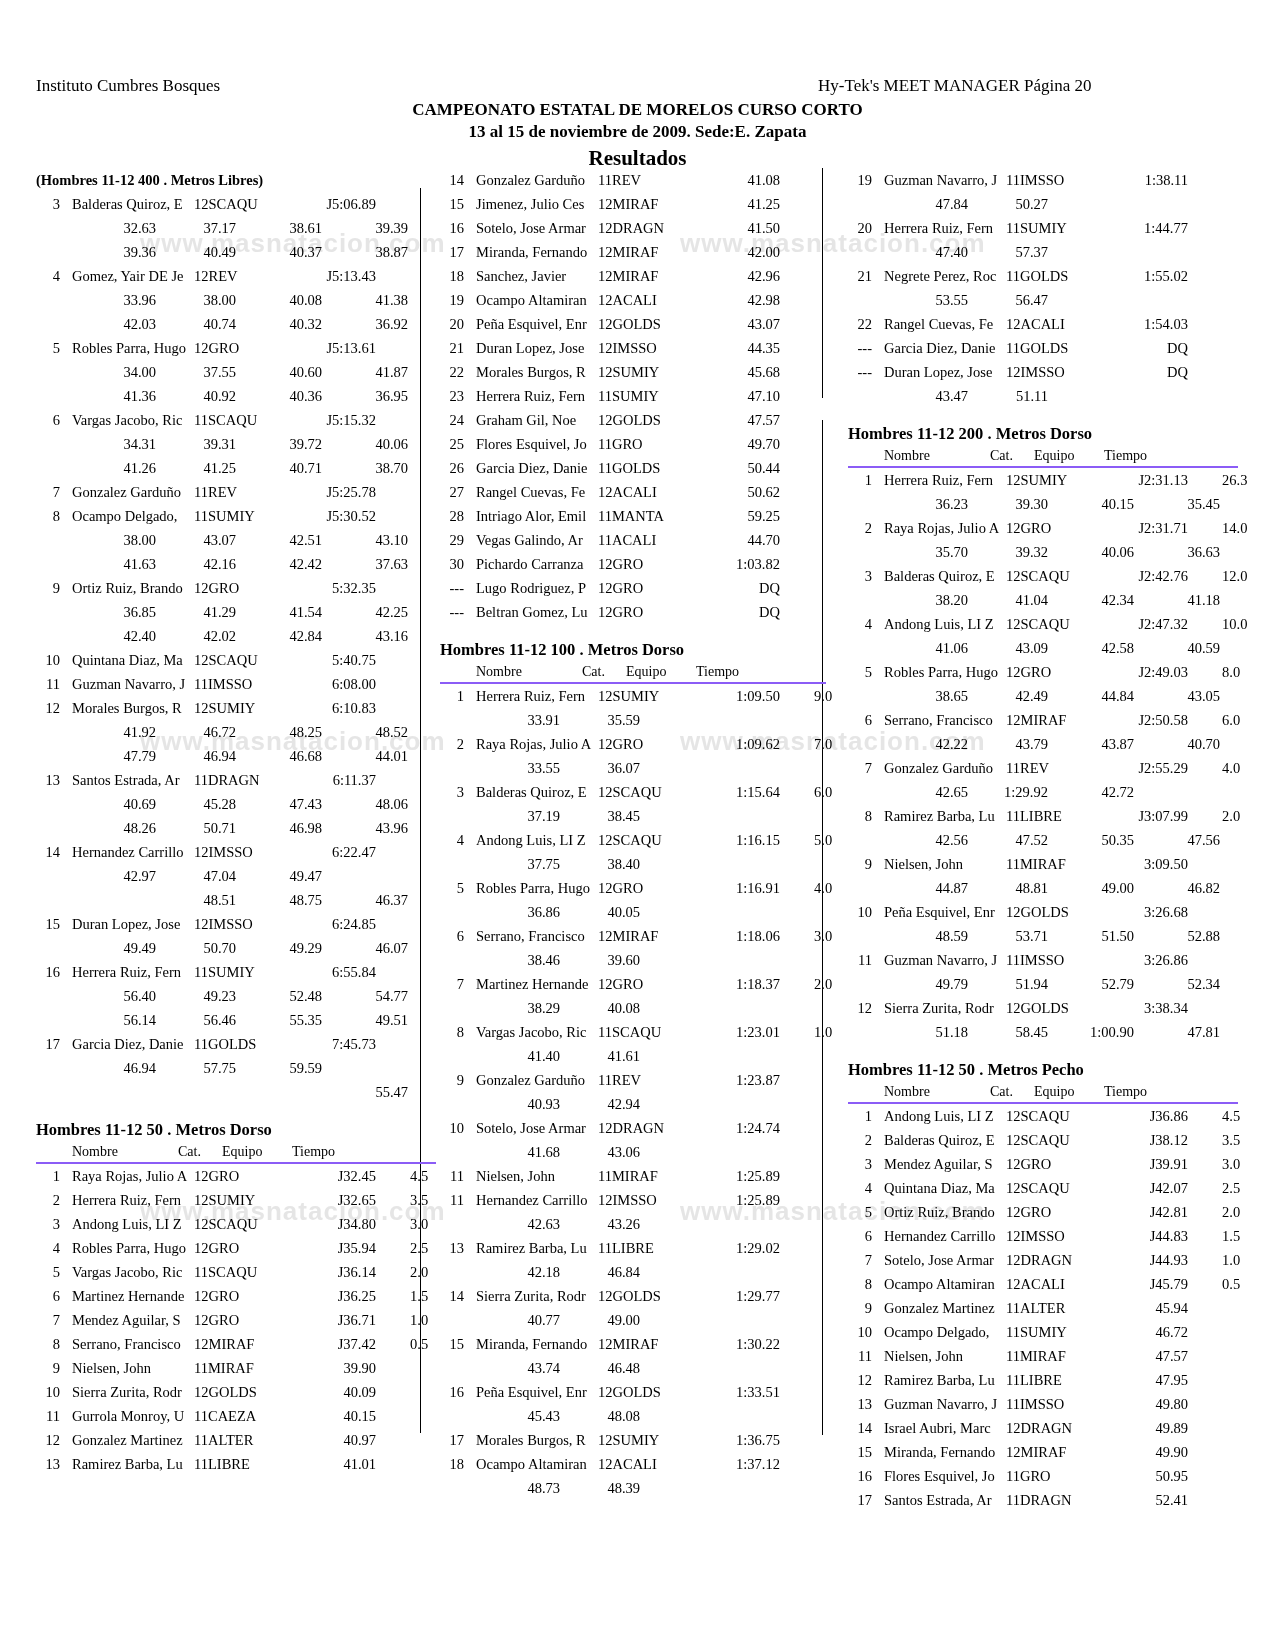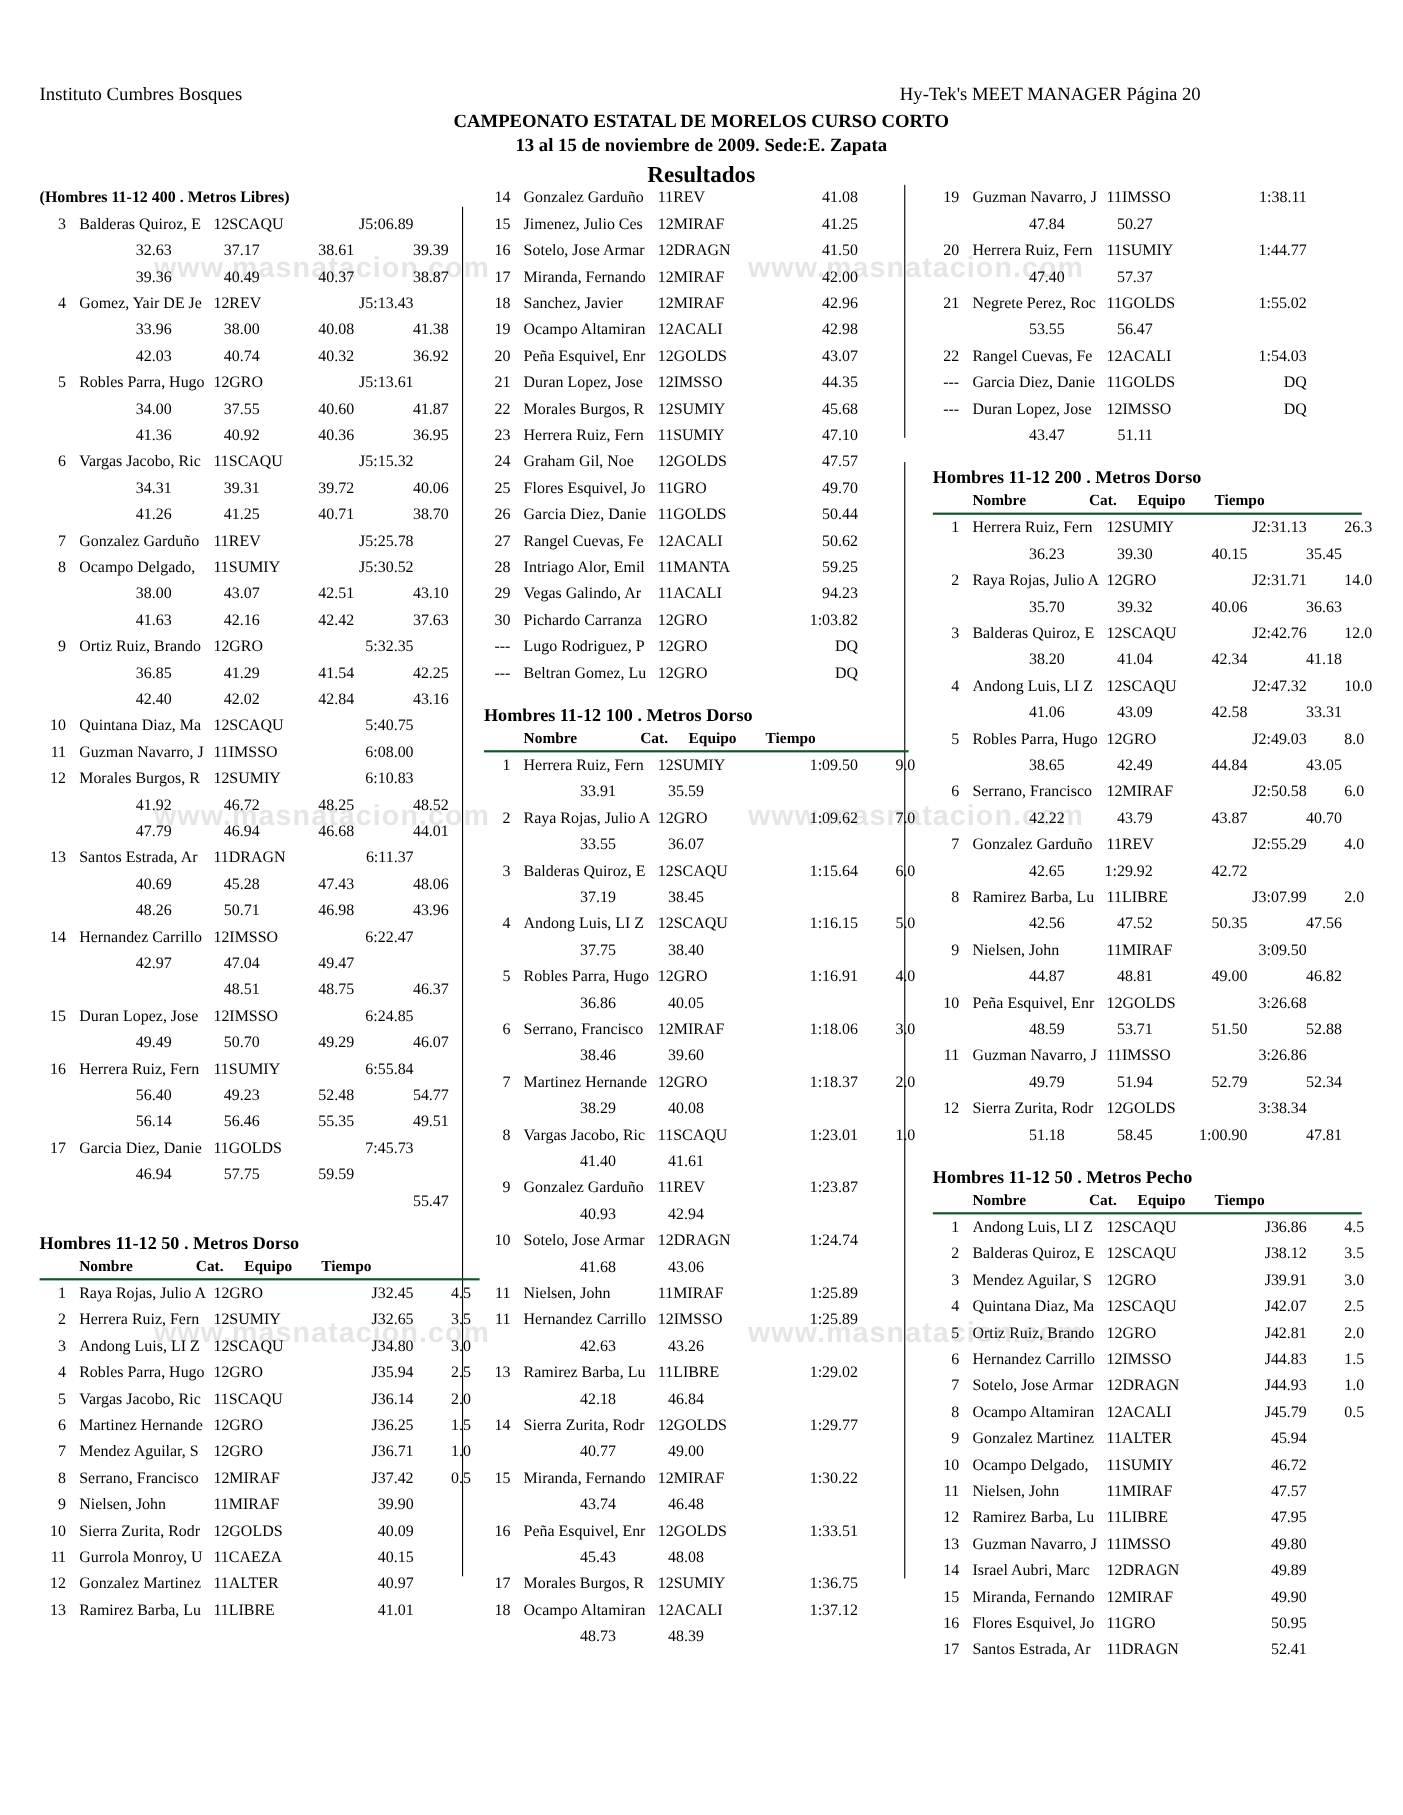--- a/index.html
+++ b/index.html
@@ -11,22 +11,22 @@
   .t1 { top: 100px; font-size: 17px; }
   .t2 { top: 122px; font-size: 17px; }
   .t3 { top: 146px; font-size: 21px; }
   .col { position: absolute; top: 168px; }
   .c1 { left: 36px; width: 400px; }
   .c2 { left: 440px; width: 386px; }
   .c3 { left: 848px; width: 390px; }
   .vline { position: absolute; width: 1px; background: #000; }
   .ev-title { font-weight: bold; font-size: 16.5px; height: 24px; line-height: 24px; }
   .ev-title.small { font-size: 14.5px; }
-  .colhdr { font-weight: bold; font-size: 14px; height: 20px; line-height: 20px; position: relative;
-            border-bottom: 2px solid #14532d; }
+  .colhdr { font-weight: normal; font-size: 14px; height: 20px; line-height: 20px; position: relative;
+            border-bottom: 2px solid #8b5cf6; }
   .colhdr span { position: absolute; }
   .row { position: relative; height: 24px; line-height: 24px; white-space: nowrap; }
   .row span { position: absolute; }
   .place { width: 24px; text-align: right; left: 0; }
   .name { left: 36px; width: 120px; overflow: hidden; }
   .time { width: 92px; text-align: right; left: 248px; }
   .pts { left: 374px; }
   .split { width: 60px; text-align: right; }
   .gap { height: 14px; }
   .wm { position: absolute; font-family: "Liberation Sans", sans-serif; font-weight: bold; font-size: 26px;
@@ -470,21 +470,21 @@
     <div class="row">
       <span class="place">28</span>
       <span class="name">Intriago Alor, Emil</span>
       <span style="left:158px"><span style="position:static">11</span><span style="position:static">MANTA</span></span>
       <span class="time">59.25</span>
     </div>
     <div class="row">
       <span class="place">29</span>
       <span class="name">Vegas Galindo, Ar</span>
       <span style="left:158px"><span style="position:static">11</span><span style="position:static">ACALI</span></span>
-      <span class="time">94.23</span>
+      <span class="time">44.70</span>
     </div>
     <div class="row">
       <span class="place">30</span>
       <span class="name">Pichardo Carranza</span>
       <span style="left:158px"><span style="position:static">12</span><span style="position:static">GRO</span></span>
       <span class="time">1:03.82</span>
     </div>
     <div class="row">
       <span class="place">---</span>
       <span class="name">Lugo Rodriguez, P</span>
@@ -800,21 +800,21 @@
       <span class="place">4</span>
       <span class="name">Andong Luis, LI Z</span>
       <span style="left:158px"><span style="position:static">12</span><span style="position:static">SCAQU</span></span>
       <span class="time">J2:47.32</span>
       <span class="pts">10.0</span>
     </div>
     <div class="row">
       <span class="split" style="left:60px">41.06</span>
       <span class="split" style="left:140px">43.09</span>
       <span class="split" style="left:226px">42.58</span>
-      <span class="split" style="left:312px">33.31</span>
+      <span class="split" style="left:312px">40.59</span>
     </div>
     <div class="row">
       <span class="place">5</span>
       <span class="name">Robles Parra, Hugo</span>
       <span style="left:158px"><span style="position:static">12</span><span style="position:static">GRO</span></span>
       <span class="time">J2:49.03</span>
       <span class="pts">8.0</span>
     </div>
     <div class="row">
       <span class="split" style="left:60px">38.65</span>

